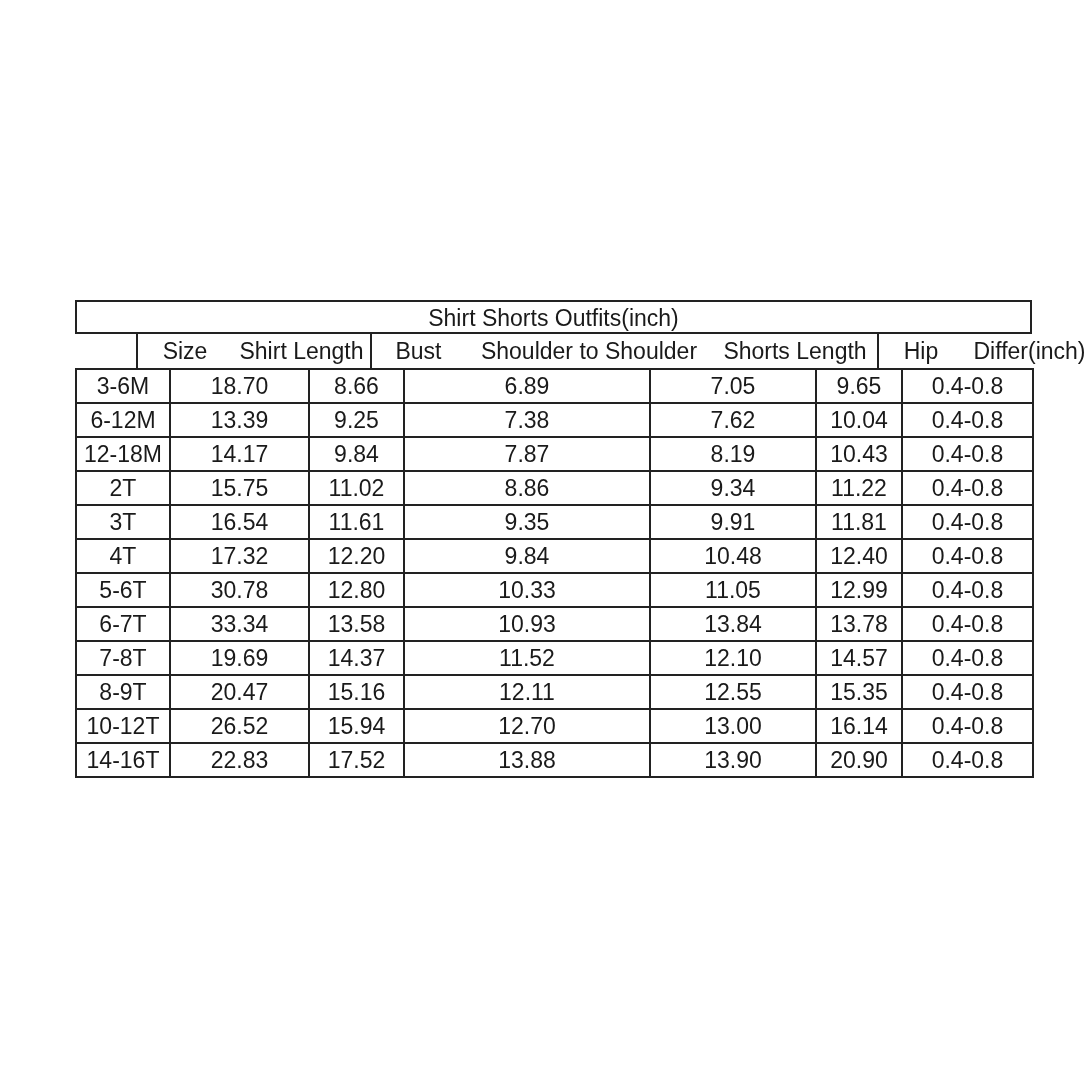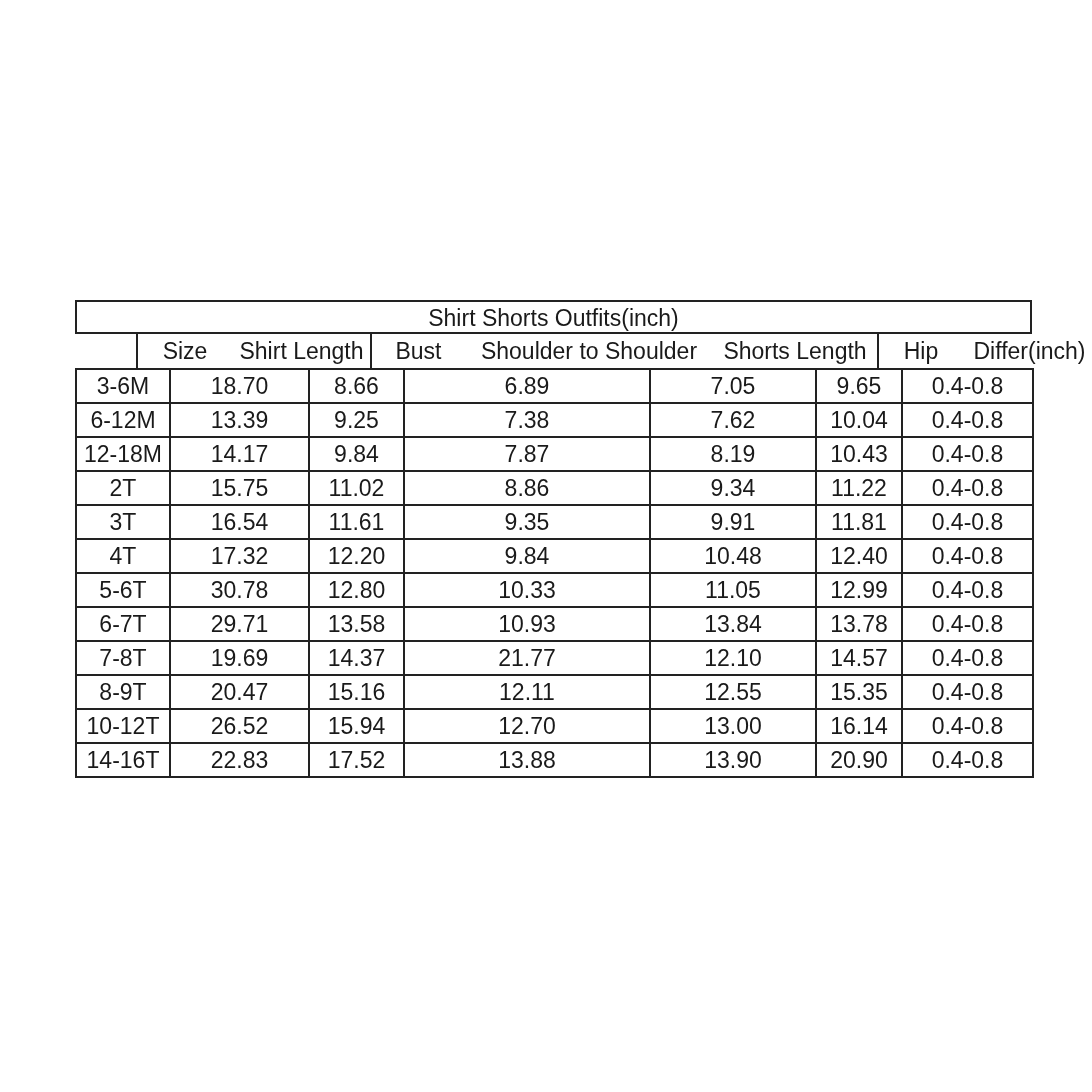--- a/index.html
+++ b/index.html
@@ -106,32 +106,32 @@
           <td>5-6T</td>
           <td>30.78</td>
           <td>12.80</td>
           <td>10.33</td>
           <td>11.05</td>
           <td>12.99</td>
           <td>0.4-0.8</td>
         </tr>
         <tr>
           <td>6-7T</td>
-          <td>29.71</td>
+          <td>33.34</td>
           <td>13.58</td>
           <td>10.93</td>
           <td>13.84</td>
           <td>13.78</td>
           <td>0.4-0.8</td>
         </tr>
         <tr>
           <td>7-8T</td>
           <td>19.69</td>
           <td>14.37</td>
-          <td>21.77</td>
+          <td>11.52</td>
           <td>12.10</td>
           <td>14.57</td>
           <td>0.4-0.8</td>
         </tr>
         <tr>
           <td>8-9T</td>
           <td>20.47</td>
           <td>15.16</td>
           <td>12.11</td>
           <td>12.55</td>

